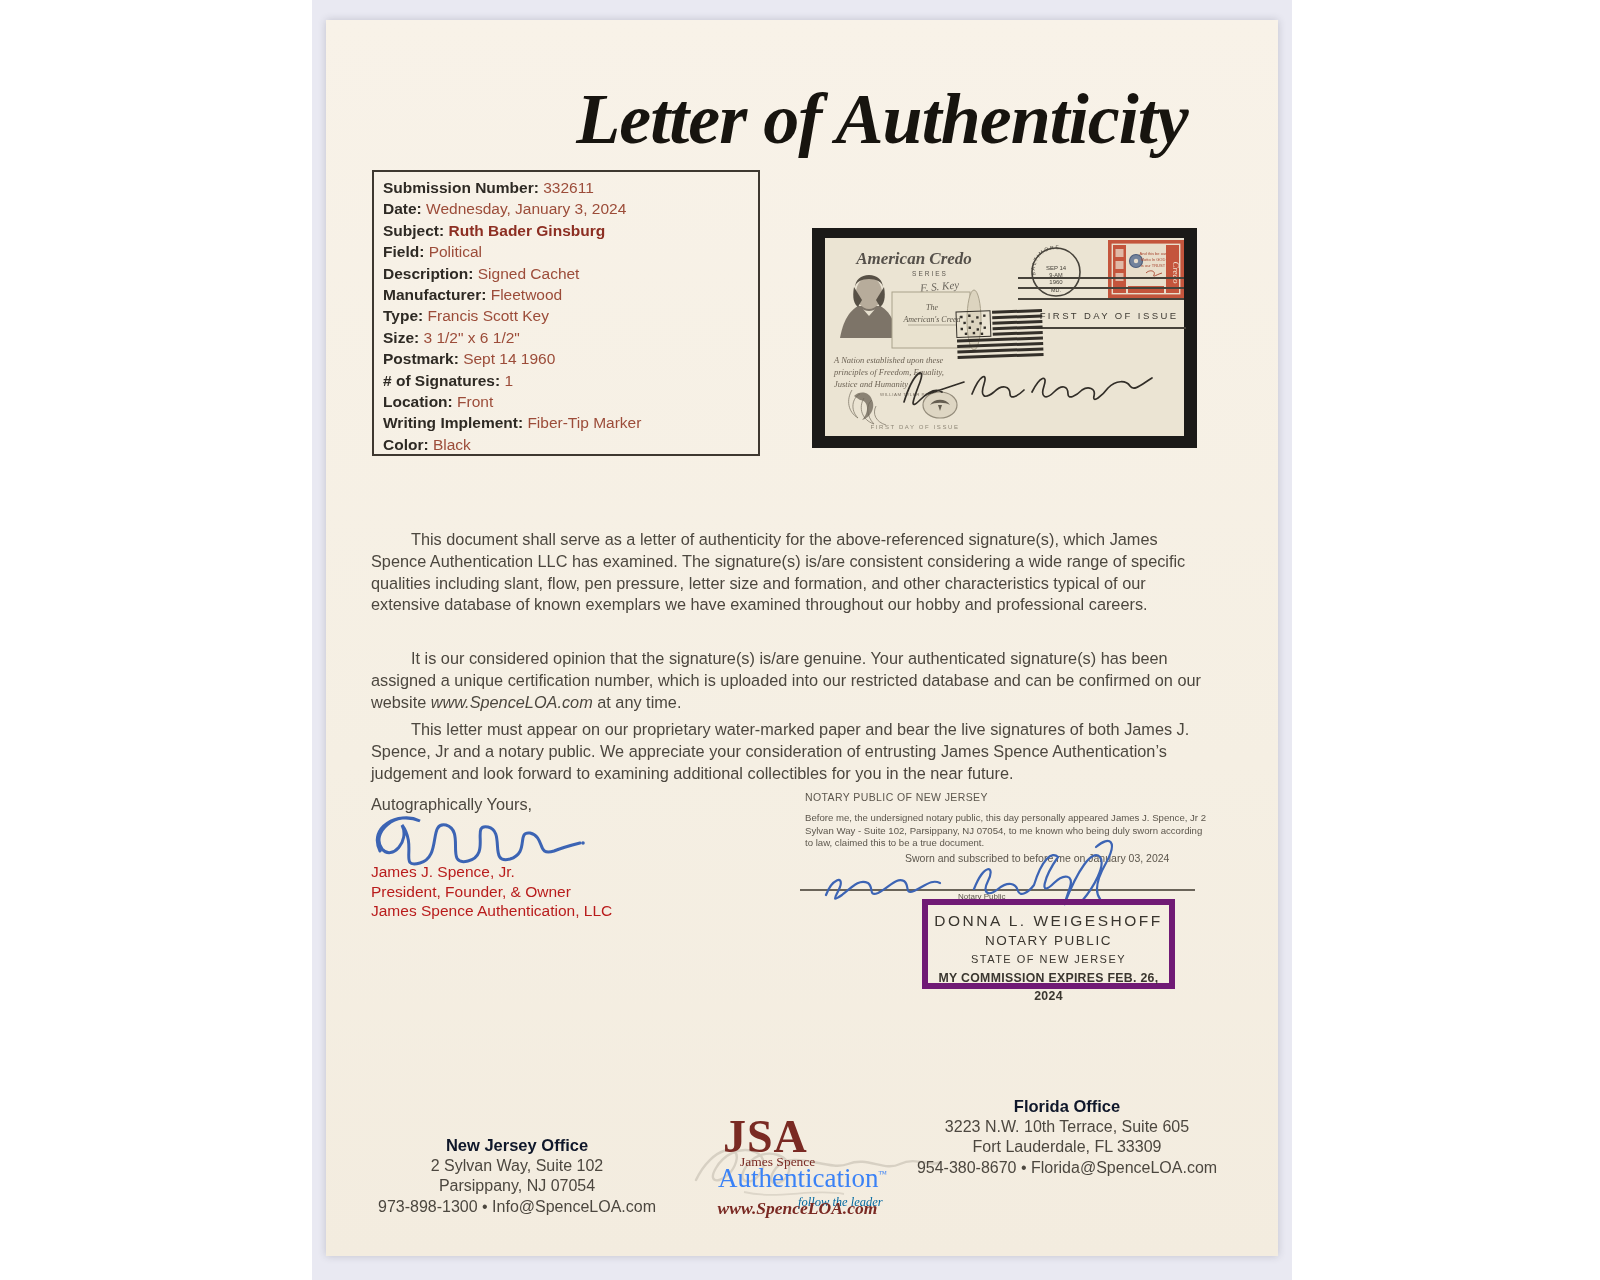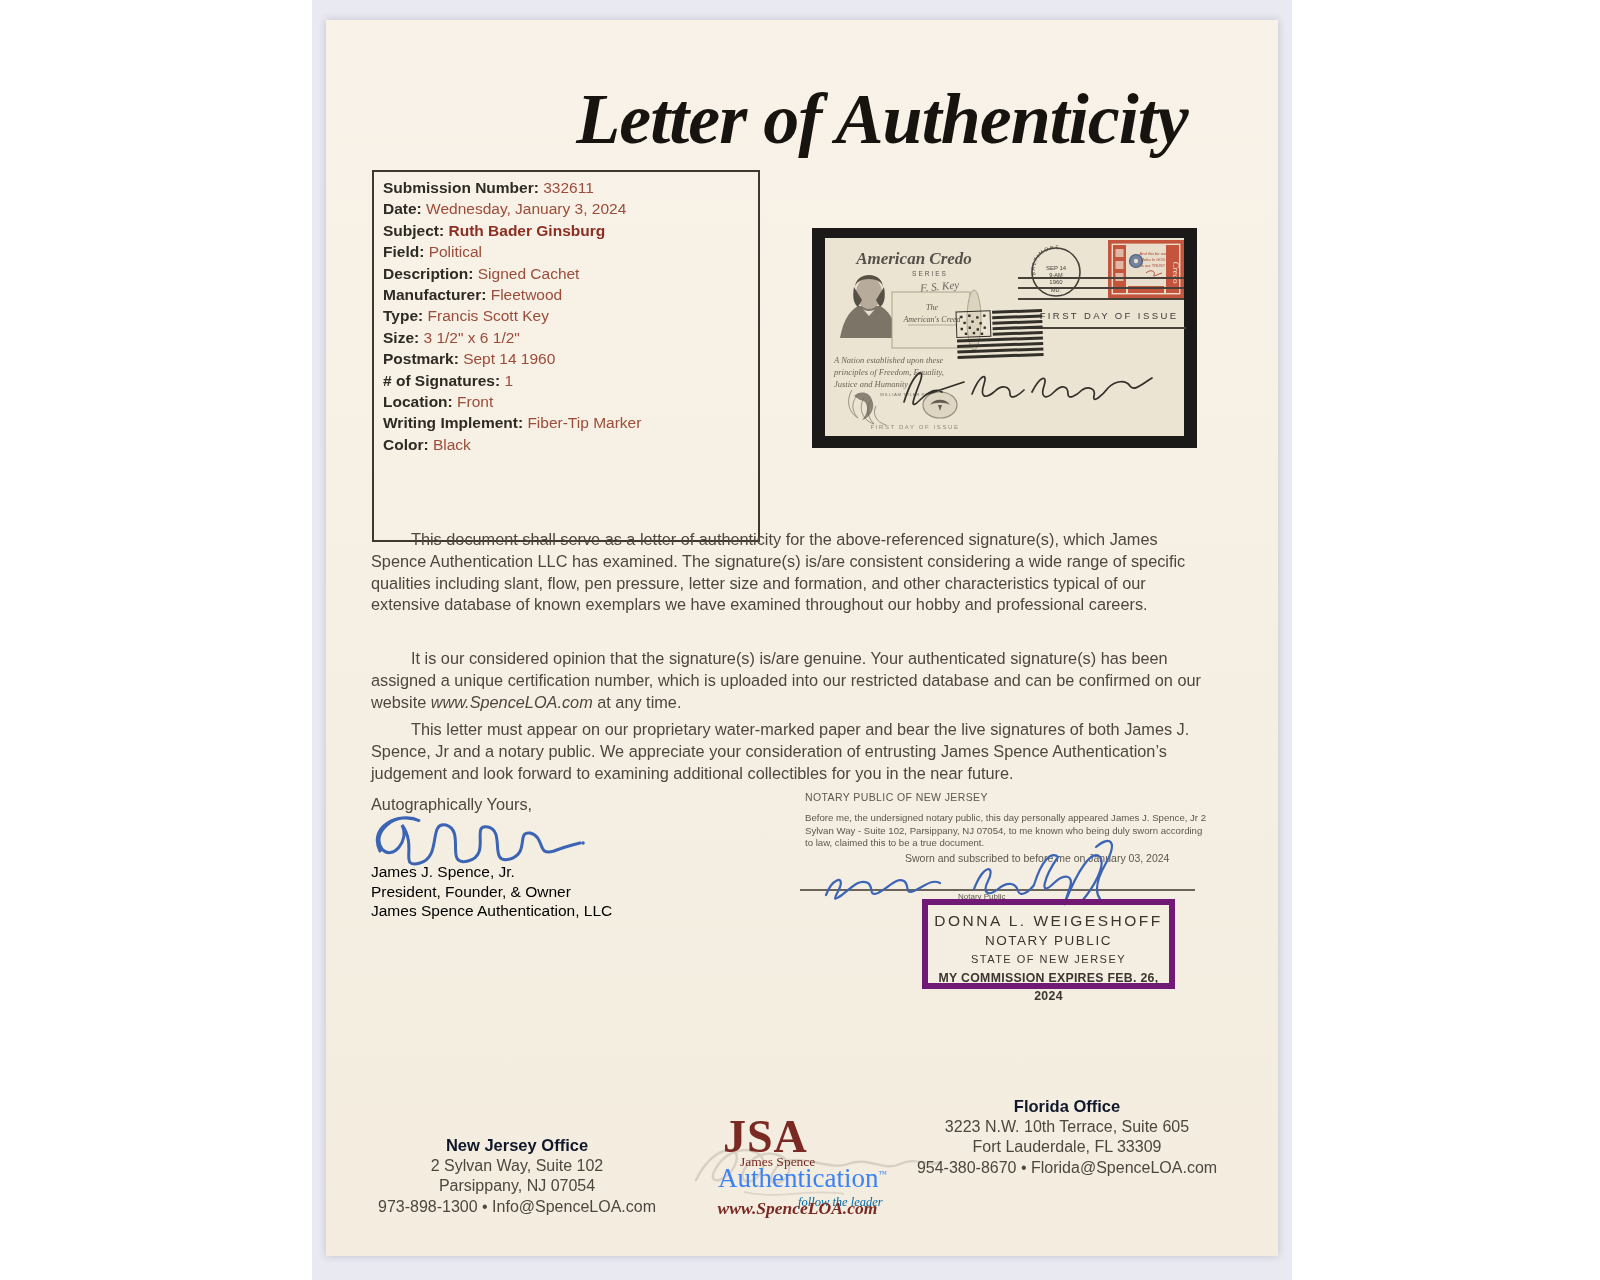--- a/index.html
+++ b/index.html
@@ -9,42 +9,42 @@
   
   #backdrop{left:312px;top:0;width:980px;height:1280px;background:#e9e9f2;}
   #paper{left:326px;top:20px;width:952px;height:1236px;
          background:linear-gradient(180deg,#f8f2e8 0%,#f5efe3 60%,#f3ecdf 100%);
          box-shadow:0 0 8px rgba(40,40,60,.20);}
   
   #title{left:326px;top:78px;width:1112px;text-align:center;
          font-family:"Liberation Serif",serif;font-style:italic;font-weight:bold;
          font-size:72px;color:#17140f;letter-spacing:-1px;}
   
-  #detailsBox{left:372px;top:170px;width:388px;height:372px;border:2px solid #3e3830;
+  #detailsBox{left:372px;top:170px;width:388px;height:286px;border:2px solid #3e3830;
               padding:5px 0 0 9px;box-sizing:border-box;}
   .drow{font-size:15.5px;line-height:21.4px;white-space:nowrap;}
   .dlbl{font-weight:bold;color:#2e2a24;}
   .dval{color:#9c4c39;}
   .dval.strong{font-weight:bold;color:#8c2e22;}
   
   #envelope{left:812px;top:228px;}
   
   #certBox{left:825px;top:517px;width:398px;height:27px;border:2px solid #3e3830;
            text-align:center;line-height:26px;font-size:17px;box-sizing:border-box;}
   .certLbl{font-weight:bold;color:#2e2a24;}
   .certVal{font-weight:bold;color:#a33b28;}
   
   .para{left:371px;width:832px;font-size:16.3px;line-height:21.8px;color:#4c473f;
         text-indent:40px;}
   #p1{top:529px;} #p2{top:648px;} #p3{top:719px;}
   .siteItal{font-style:italic;}
   
   #salutation{left:371px;top:795px;font-size:16.3px;color:#4c473f;}
   #spenceSig{left:364px;top:803px;}
-  #signBlock{left:371px;top:862px;font-size:15.5px;line-height:19.5px;color:#000000;}
+  #signBlock{left:371px;top:862px;font-size:15.5px;line-height:19.5px;color:#b91c1c;}
   
   #notaryHead{left:805px;top:791px;font-size:10.5px;color:#5c564c;letter-spacing:.4px;}
   #notaryBody{left:805px;top:812px;width:405px;font-size:9.6px;line-height:12.6px;color:#5c564c;}
   #swornLine{left:905px;top:852px;font-size:10.5px;color:#5c564c;}
   #notaryRule{left:800px;top:889px;width:395px;height:1.5px;background:#6a6459;}
   #notaryPublicLbl{left:958px;top:892px;font-size:8px;color:#5c564c;}
   #notarySig{left:798px;top:833px;}
   #stampBox{left:922px;top:899px;width:253px;height:90px;border:6px solid #701a75;
             box-sizing:border-box;text-align:center;color:#3a362f;padding-top:5px;}
   #stampName{font-size:15.5px;letter-spacing:2.5px;line-height:21px;}

